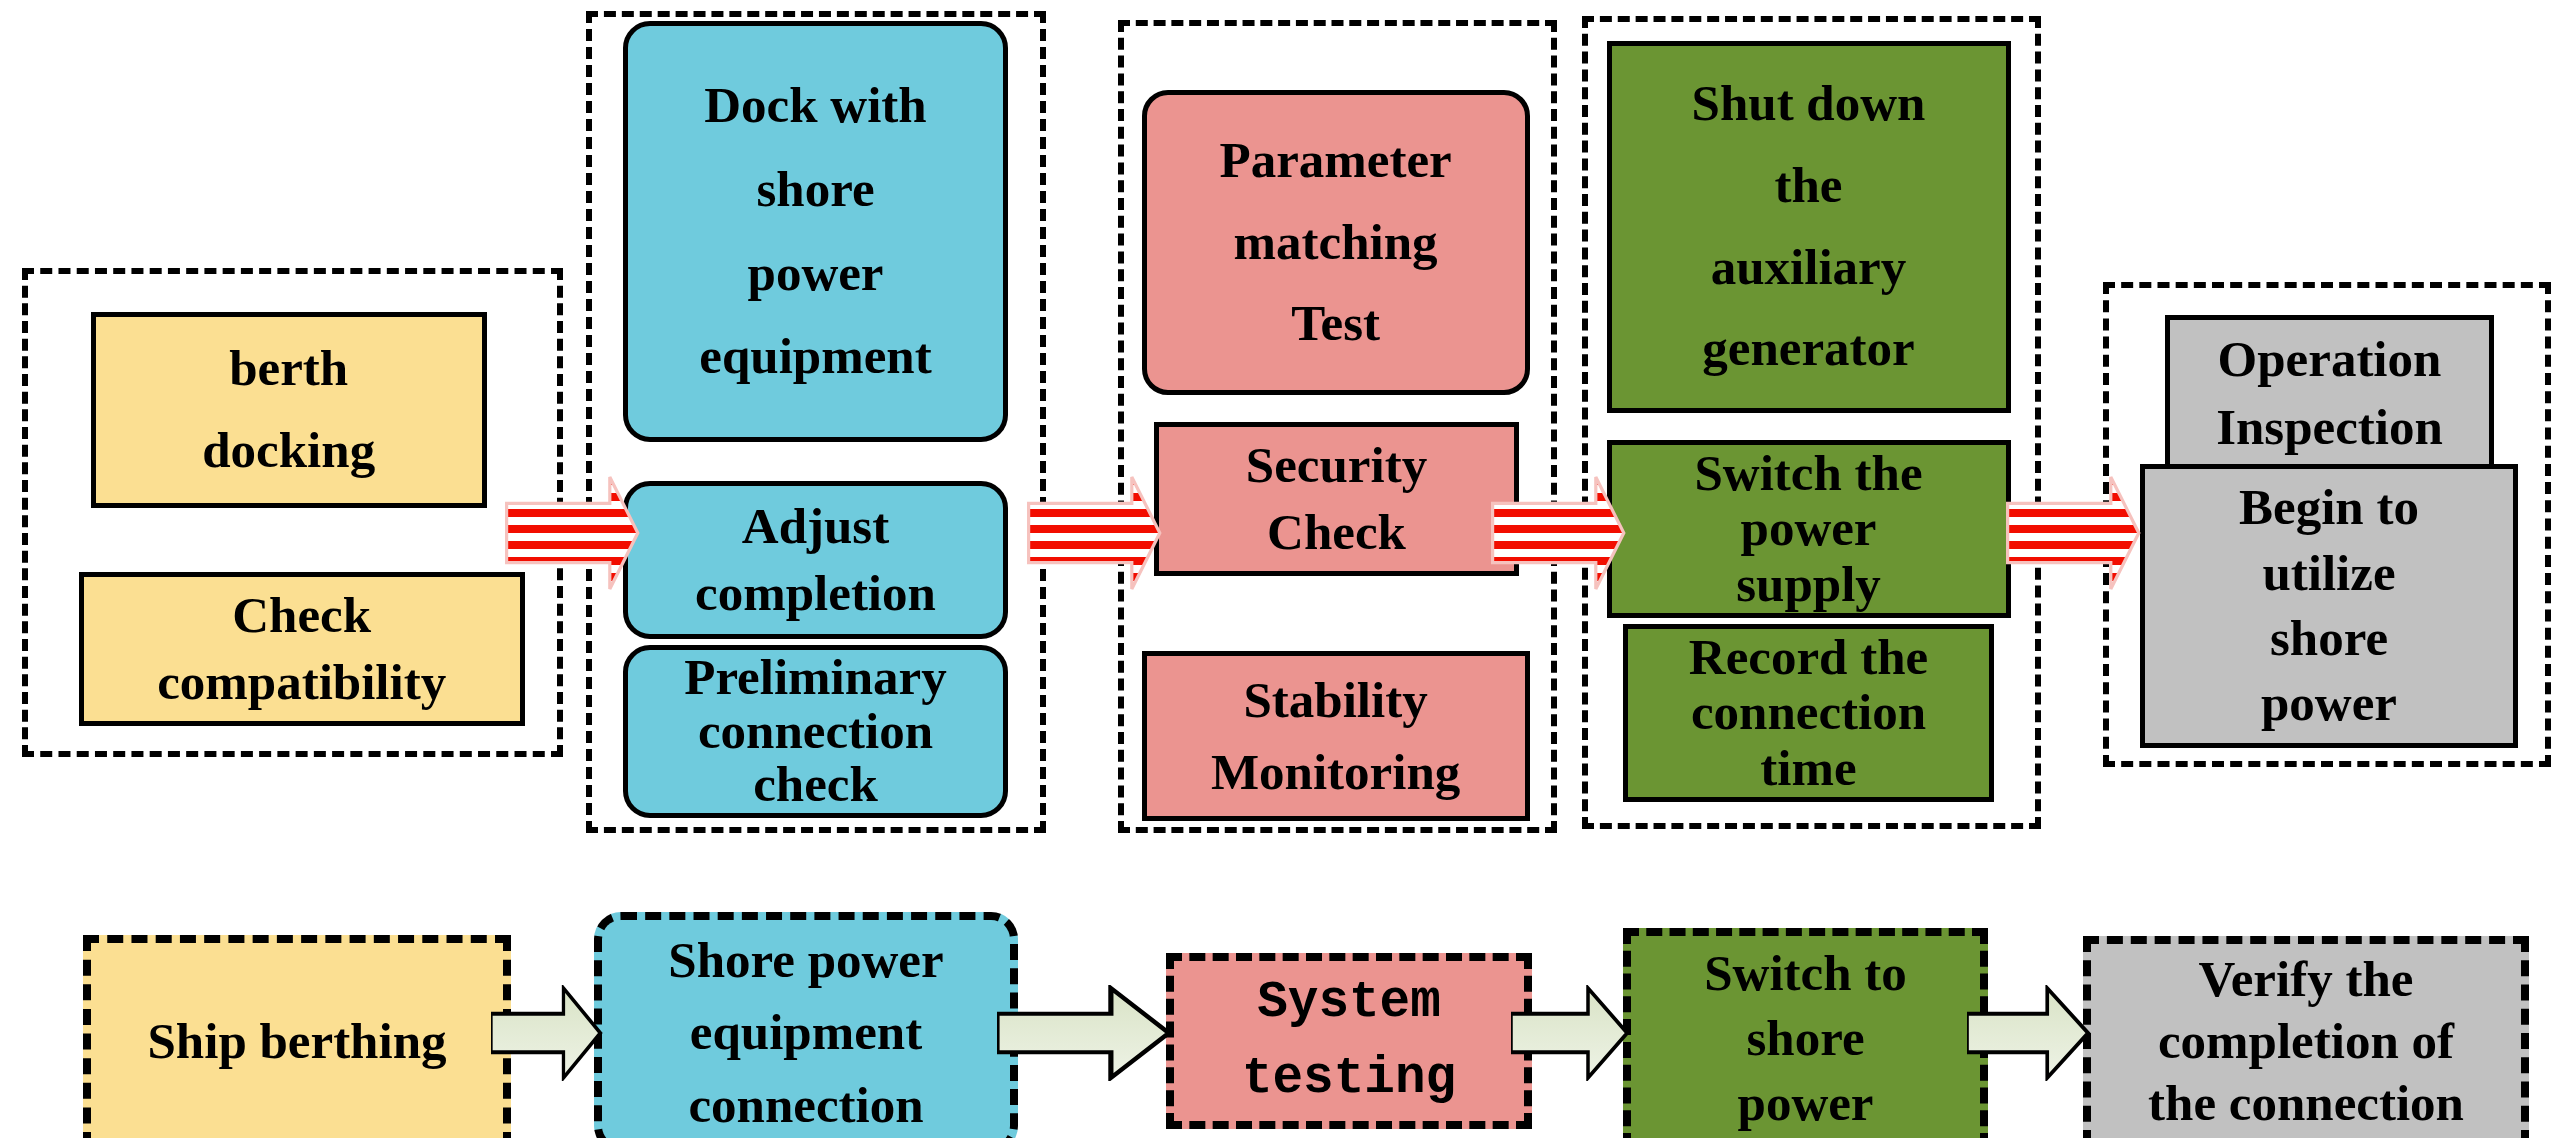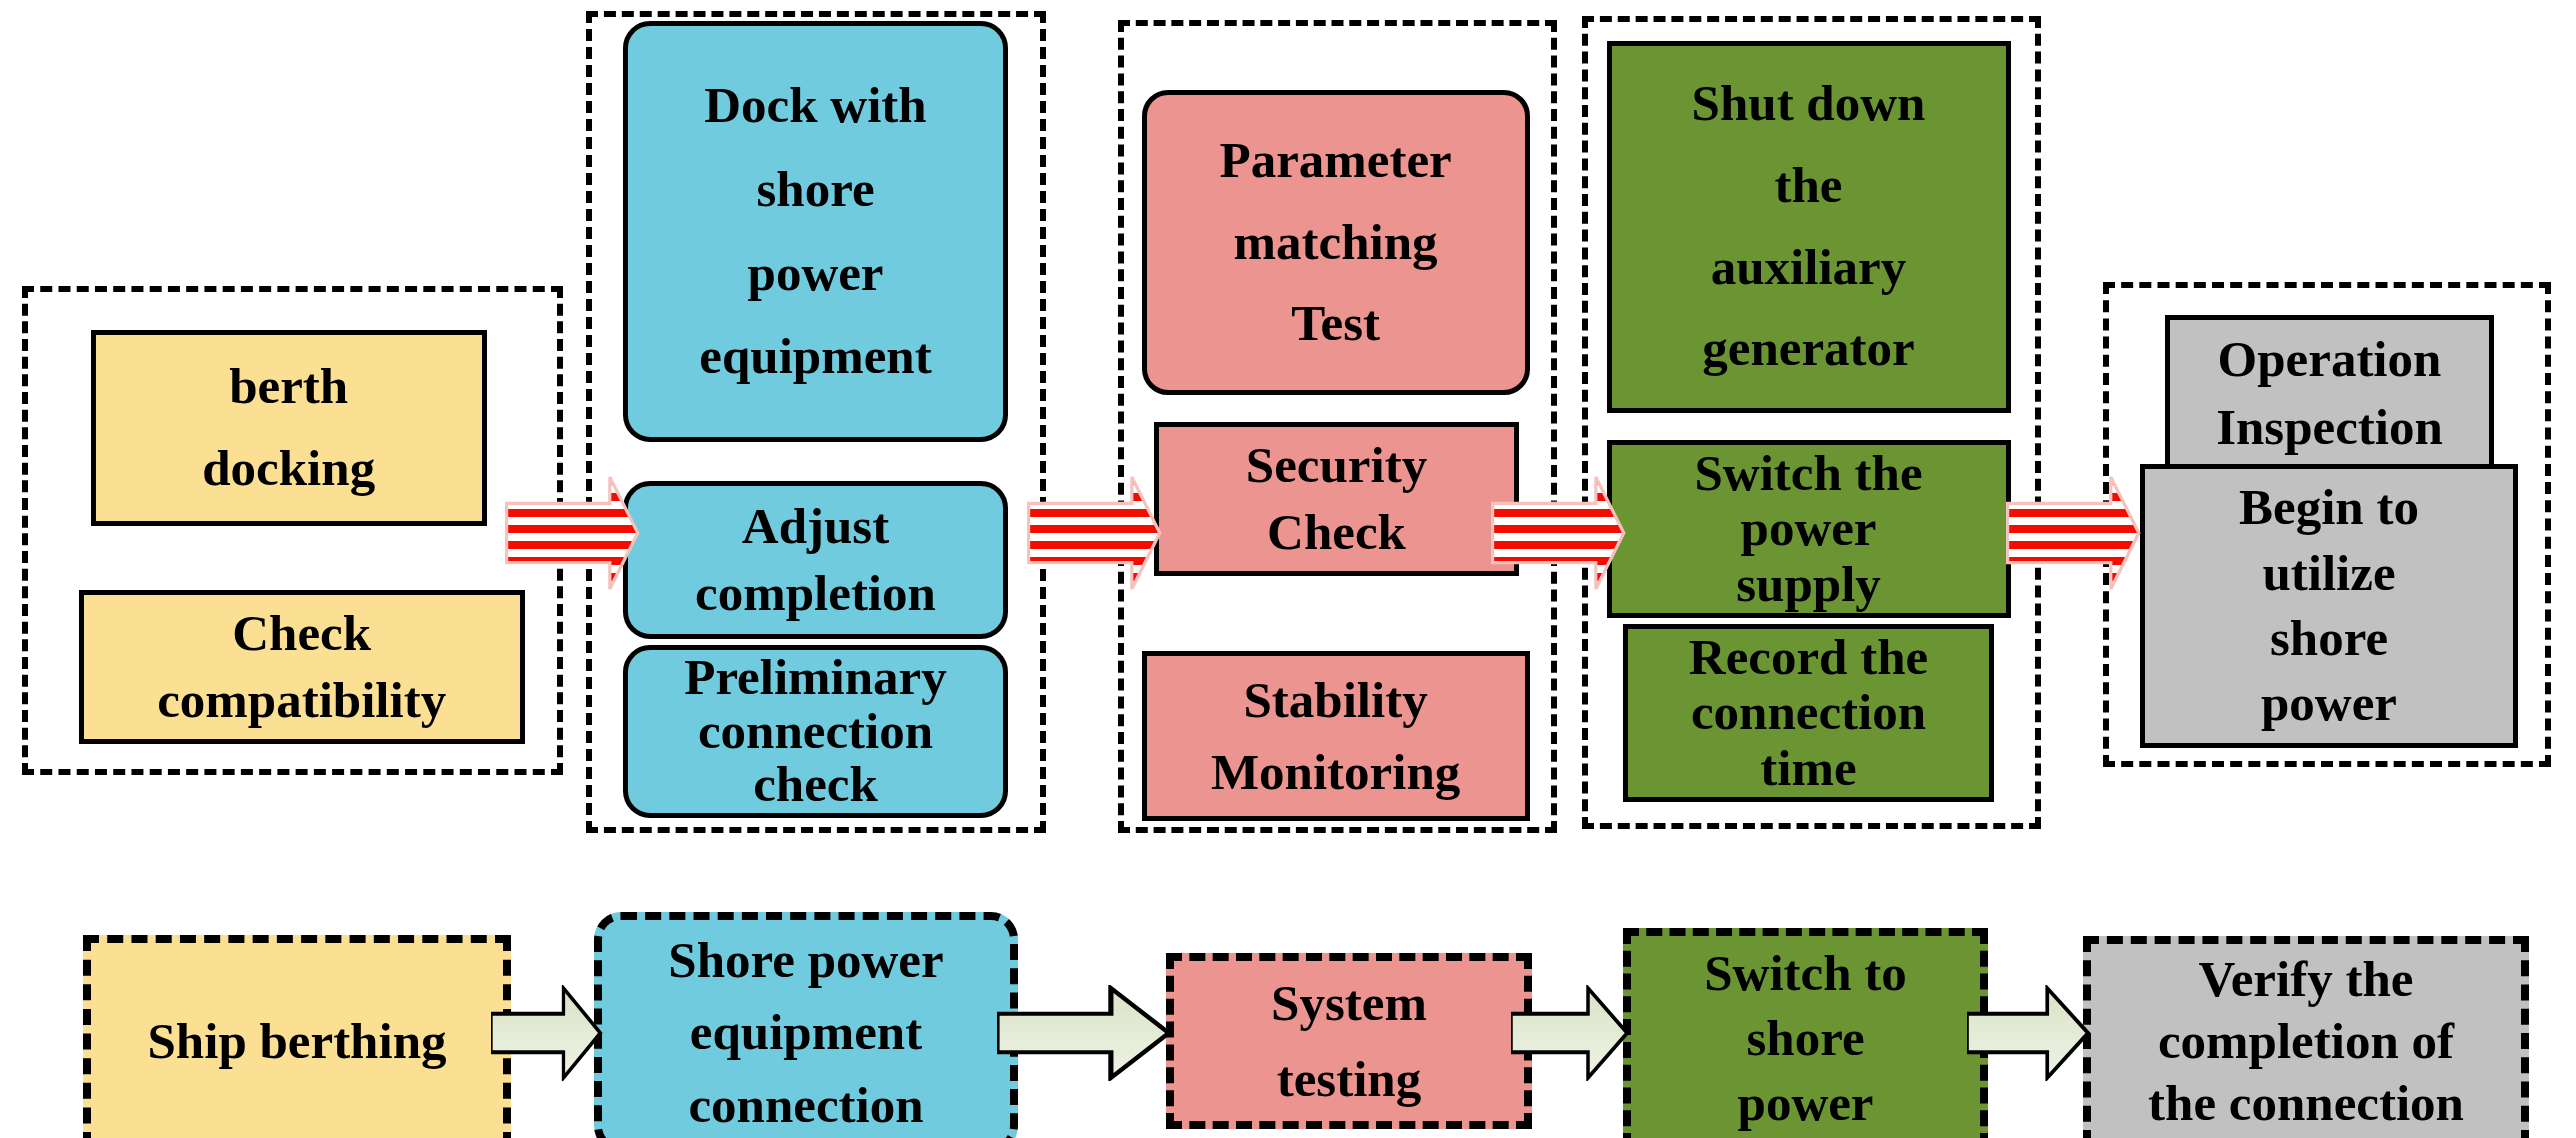--- a/index.html
+++ b/index.html
@@ -6,21 +6,21 @@
   #canvas{
     position:relative;
     width:2576px;height:1138px;
     background:#ffffff;
     font-family:"Liberation Serif","DejaVu Serif",serif;
     font-weight:bold;color:#000;
     overflow:hidden;
   }
   
   .group{position:absolute;border:6.4px dashed #000;}
-  #group-1{left:21.7px;  top:286px; width:529px; height:477px;}
+  #group-1{left:21.7px;  top:268px; width:529px; height:477px;}
   #group-2{left:586px; top:11.2px;  width:448px; height:810px;}
   #group-3{left:1118px;top:20px;  width:427px; height:801px;}
   #group-4{left:1582px;top:16px;  width:447px; height:801px;}
   #group-5{left:2103px;top:282px; width:436px; height:473px;font-family:Liberation Serif, serif;}
 
   
   .box{
     position:absolute;border:5.6px solid #000;
     display:flex;align-items:center;justify-content:center;
     text-align:center;white-space:pre-line;
@@ -59,21 +59,21 @@
 
   
   .step{
     position:absolute;border:8.8px dashed #000;
     display:flex;align-items:center;justify-content:center;
     text-align:center;white-space:pre-line;
     font-size:51px;font-weight:bold;
   }
   #step-1{left:83px; top:935px;width:412px;height:197px;line-height:1.3;}
   #step-2{left:594px; top:912px;width:408px;height:225px;line-height:1.42;}
-  #step-3{left:1166px;top:953px;width:350px;height:160px;line-height:1.50;}
+  #step-3{left:1166px;top:953px;width:350px;height:160px;line-height:1.50;font-family:Liberation Mono, monospace;}
   #step-4{left:1623px;top:928px;width:349px;height:205px;line-height:1.28;}
   #step-5{left:2083px;top:936px;width:430px;height:194px;line-height:1.22;}
 
   
   .step-arrow{position:absolute;top:985px;height:96px;z-index:5;}
   #step-arrow-1{left:491px; width:112px;}
   #step-arrow-2{left:997px;width:176px;}
   #step-arrow-3{left:1511px;width:119px;}
   #step-arrow-4{left:1967px;width:124px;}
 

